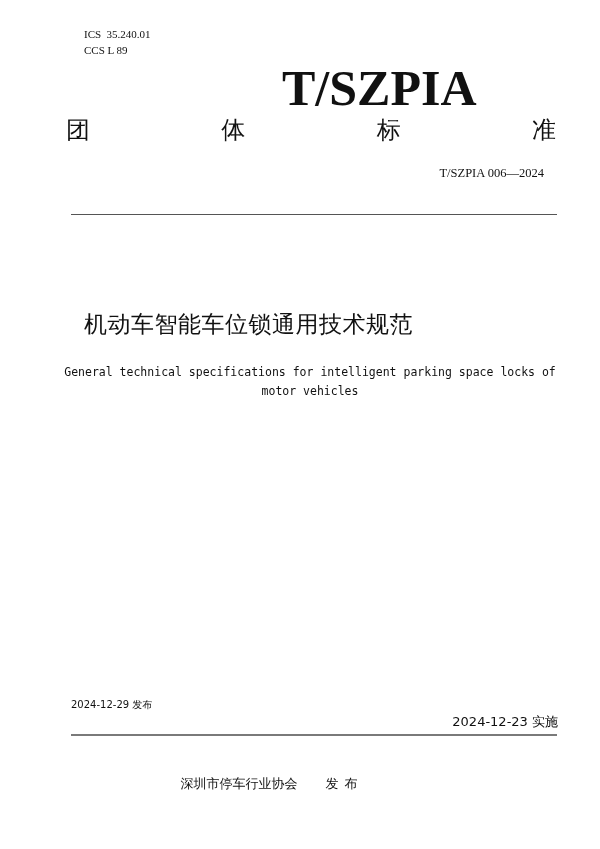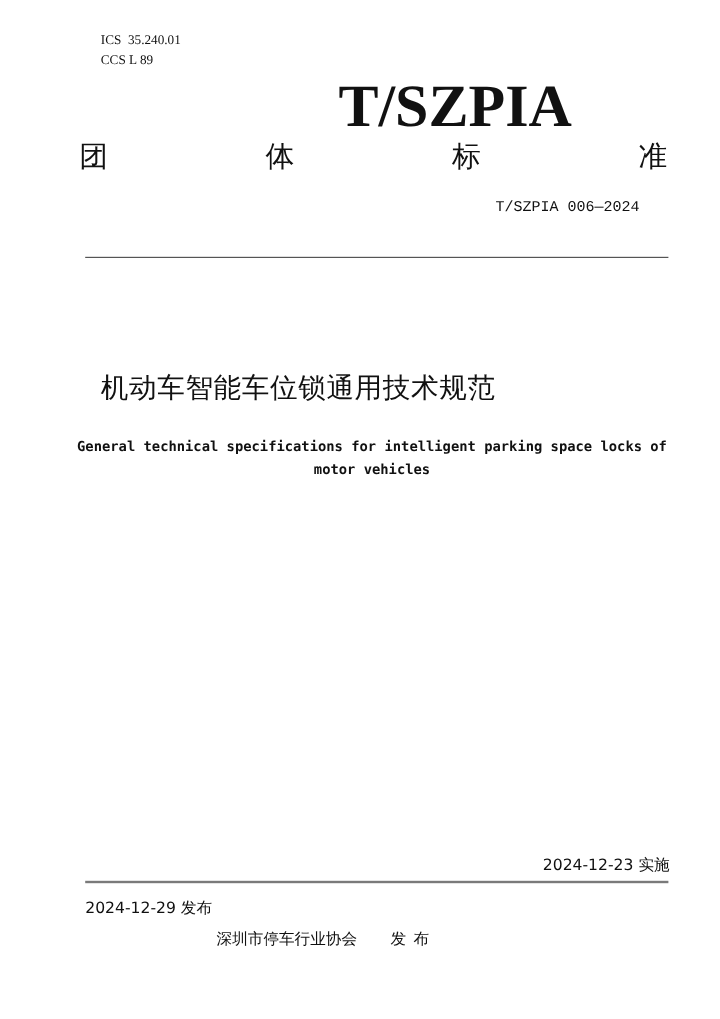--- a/index.html
+++ b/index.html
@@ -14,37 +14,37 @@
     .ics div { white-space: pre; }
     .org-code {
       left: 282px; top: 60px; font-family: "Liberation Serif", serif; font-weight: bold;
       font-size: 50px; line-height: 56px; letter-spacing: 0px;
     }
     .std-type {
       left: 66px; top: 114px; width: 490px; display: flex; justify-content: space-between;
       font-family: "DejaVu Sans", sans-serif; font-size: 24px; line-height: 32px;
     }
     .std-number {
-      right: 67px; top: 164px; font-family: Liberation Mono, monospace; font-size: 12.5px; line-height: 18px;
+      right: 56px; top: 164px; font-family: Liberation Serif, serif; font-size: 12.5px; line-height: 18px;
     }
     .rule {
       left: 71px; width: 486px; height: 1px; background: #555555;
     }
     .rule.top { top: 214px; }
     .rule.bottom { top: 734px; height: 2px; background: #7a7a7a; }
     .title-cn {
       left: 0; width: 497px; top: 308px; text-align: center;
       font-family: "DejaVu Sans", sans-serif; font-size: 23px; line-height: 32px; letter-spacing: 0.5px;
     }
     .title-en {
       left: 60px; width: 500px; top: 363px; text-align: center;
-      font-family: "DejaVu Sans Mono", monospace; font-size: 11.5px; line-height: 19px; font-weight: bold;
+      font-family: "DejaVu Sans Mono", monospace; font-size: 11.5px; line-height: 19px;
     }
     .date-left {
-      left: 71px; top: 749px; font-family: "DejaVu Sans", sans-serif; font-size: 13px; line-height: 18px;
+      left: 71px; top: 696px; font-family: "DejaVu Sans", sans-serif; font-size: 10px; line-height: 18px;
     }
     .date-right {
       right: 42px; top: 713px; font-family: "DejaVu Sans", sans-serif; font-size: 13px; line-height: 18px;
     }
     .publisher {
       left: 0; width: 544px; top: 775px; text-align: center;
       font-family: "DejaVu Sans", sans-serif; font-size: 13px; line-height: 18px;
     }
     .publisher .gap { display: inline-block; width: 28px; }
     .publisher .spaced { letter-spacing: 6px; }

